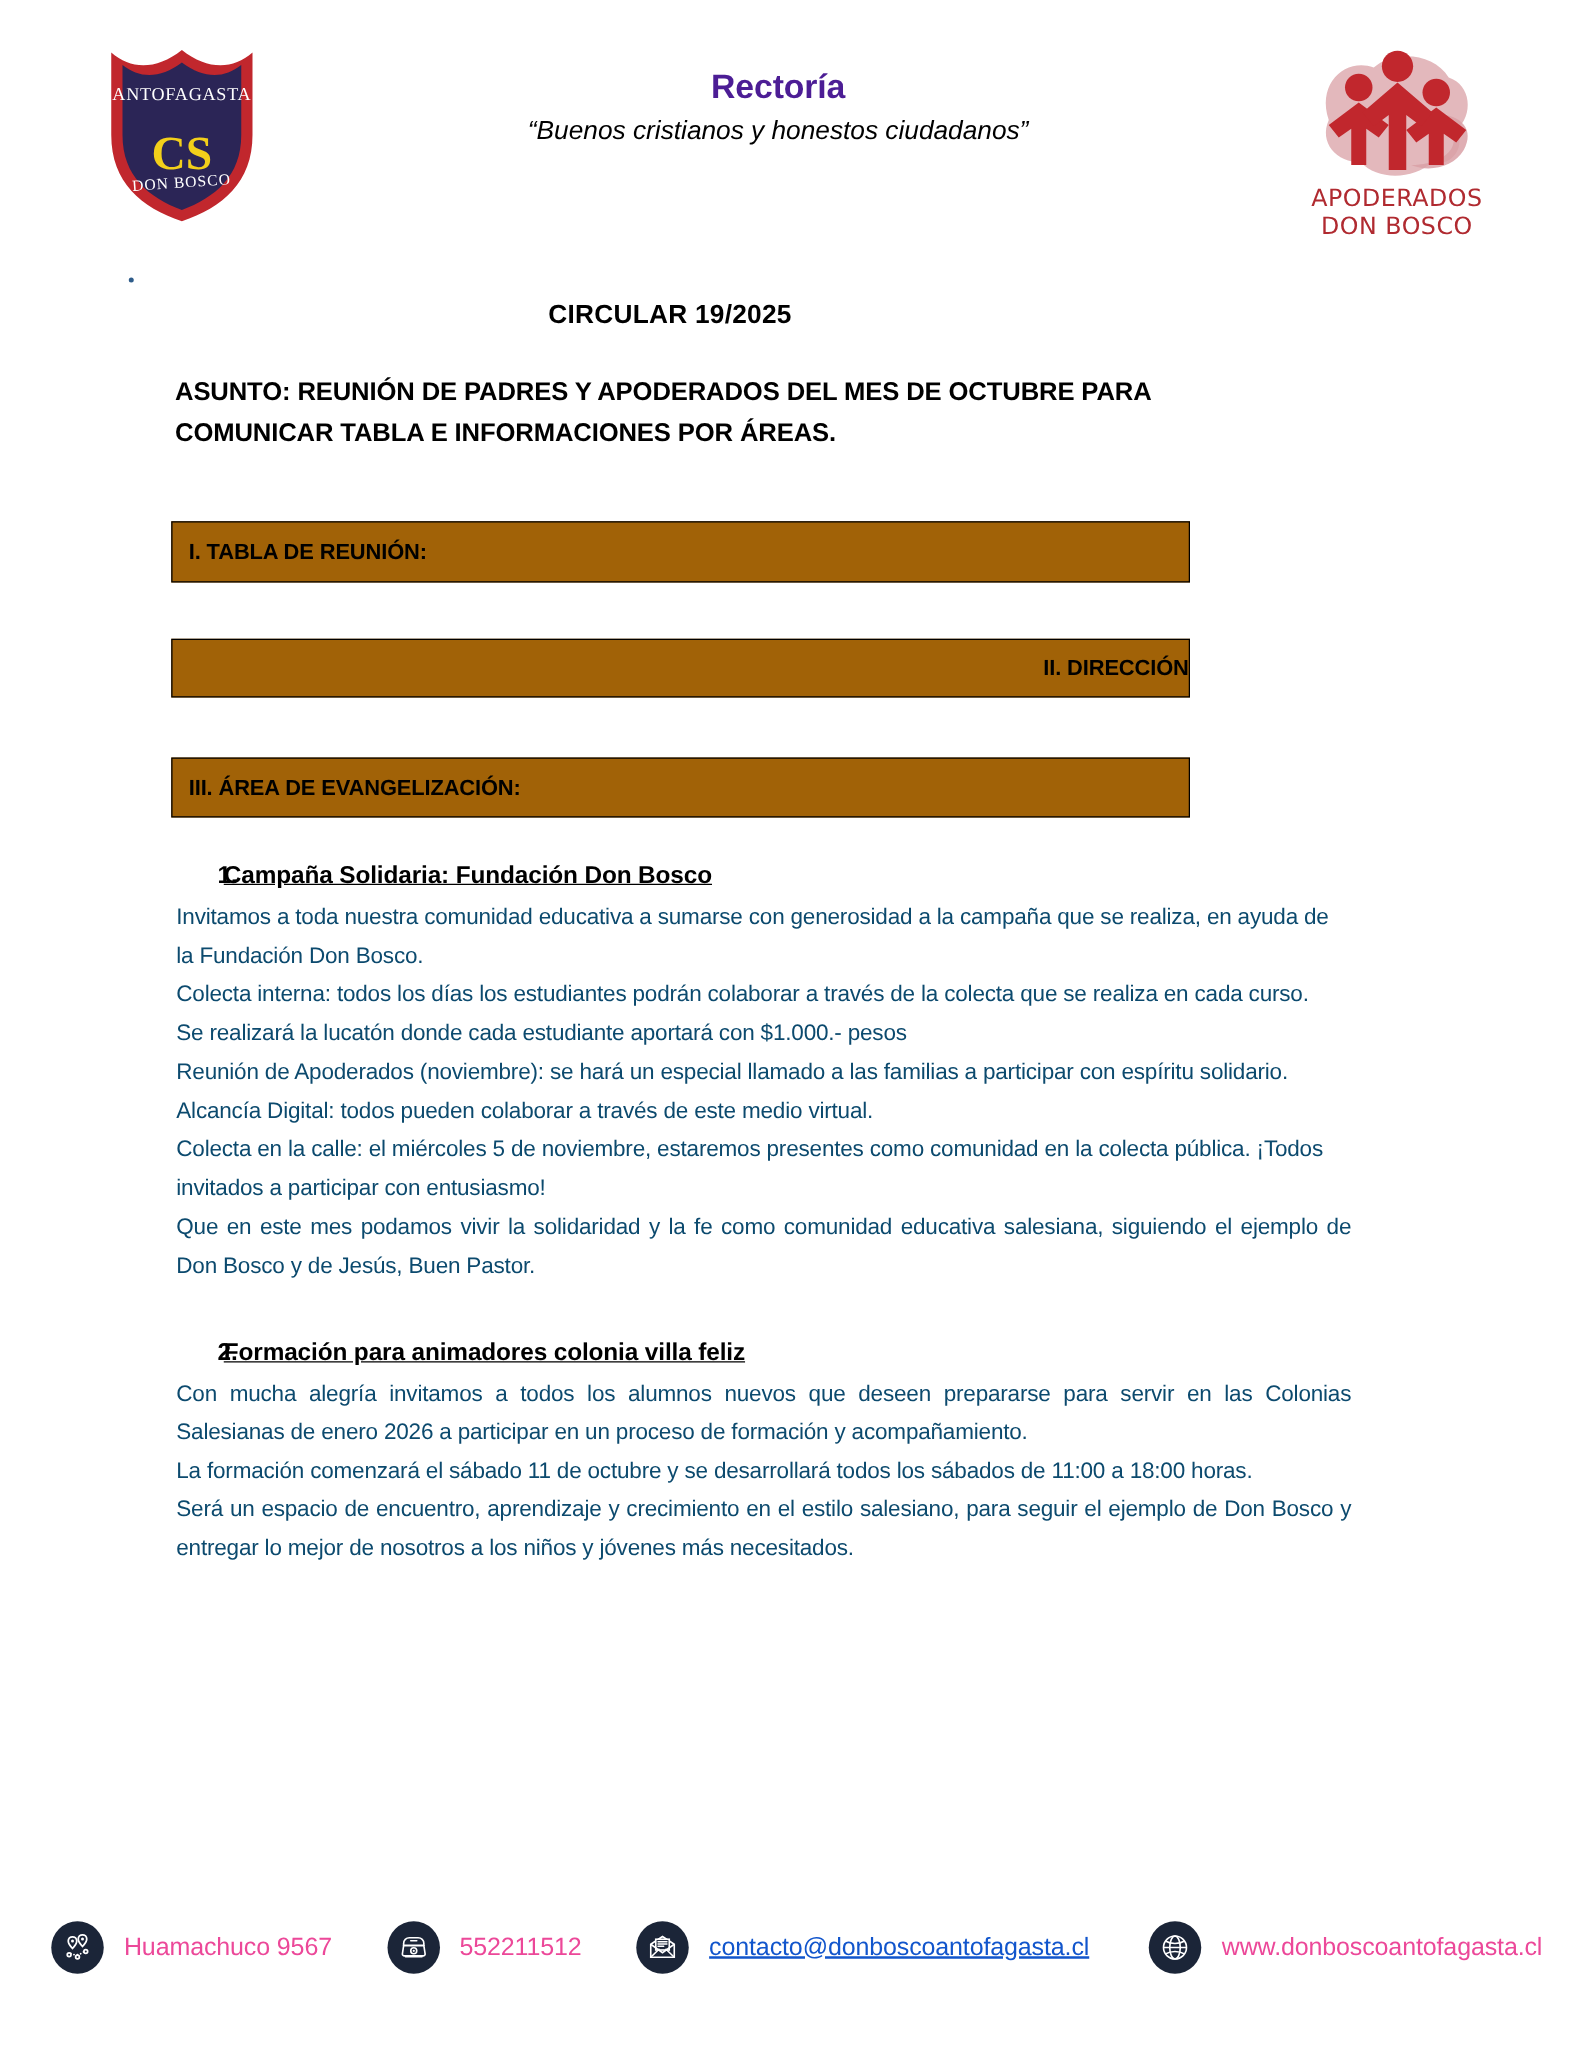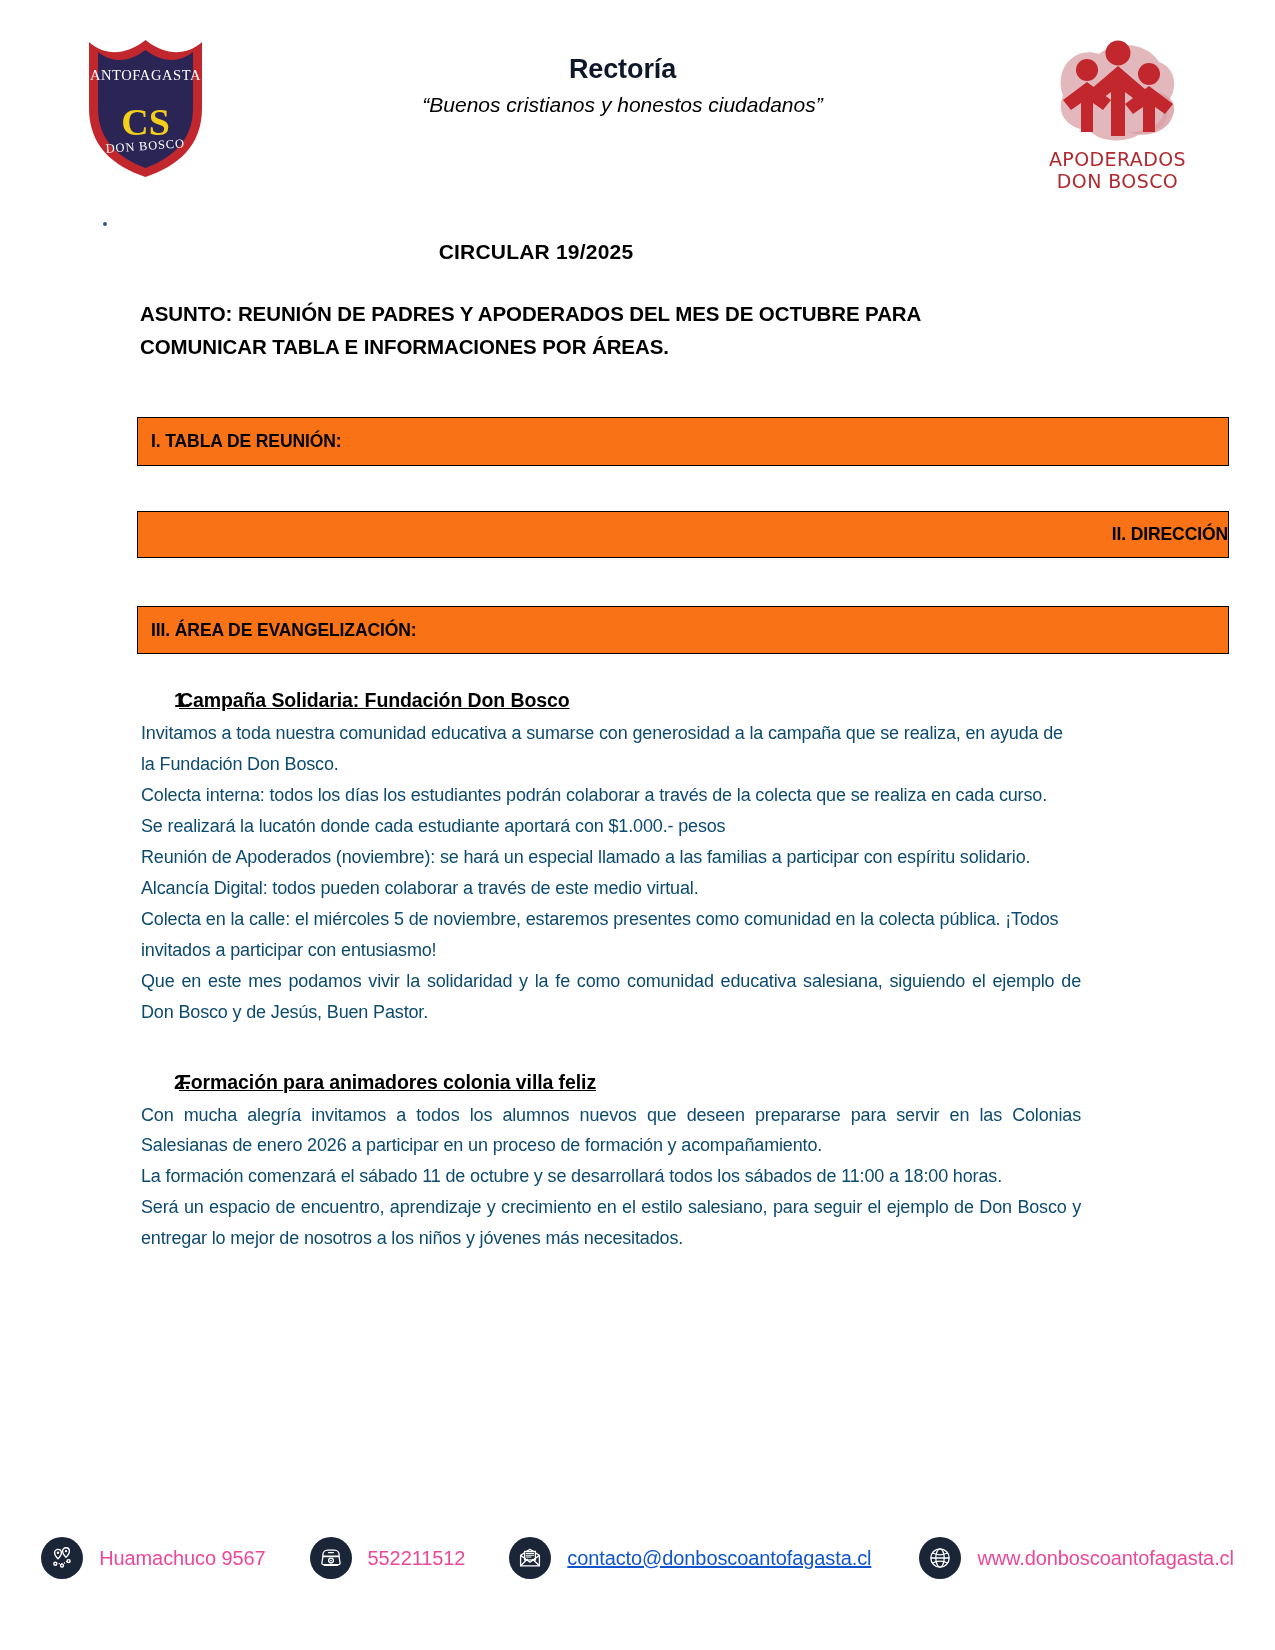--- a/index.html
+++ b/index.html
@@ -52,21 +52,21 @@
     height: 145px;
     display: block;
   }
 
   .header-center {
     flex: 1 1 auto;
     text-align: center;
     padding-top: 26px;
   }
   .title-rectoria {
-    color: #0f172a;
+    color: #4c1d95;
     font-size: 27px;
     font-weight: bold;
     line-height: 1.18;
     letter-spacing: -0.1px;
   }
   .title-colegio {
     color: #000000;
     font-size: 24px;
     font-weight: bold;
     line-height: 1.25;
@@ -133,22 +133,22 @@
     font-size: 20.5px;
     font-weight: bold;
     line-height: 1.62;
     letter-spacing: -0.1px;
   }
 
   
   .bar {
     position: absolute;
     left: 137px;
-    width: 1092px;
-    background: #f97316;
+    width: 815px;
+    background: #a16207;
     border: 1.5px solid #000000;
     display: flex;
     align-items: center;
     padding-left: 13px;
   }
   .bar-label {
     font-size: 17.5px;
     font-weight: bold;
     letter-spacing: -0.1px;
   }

